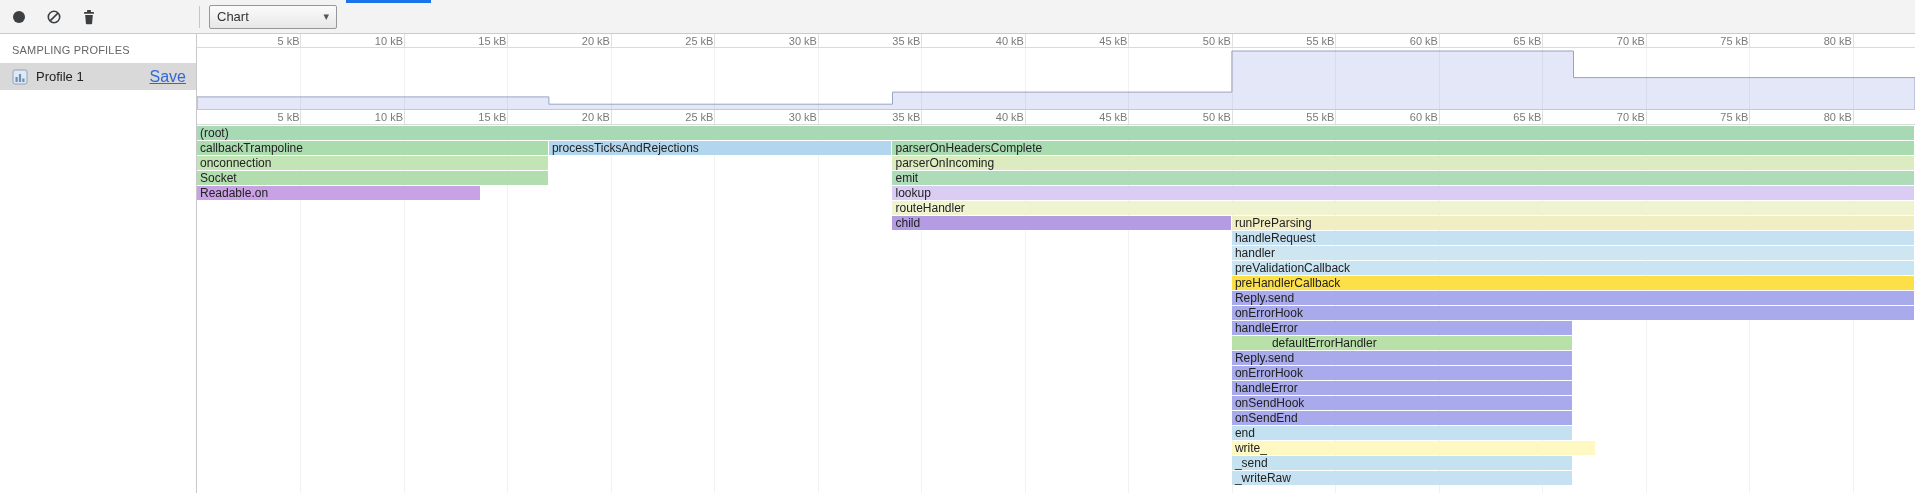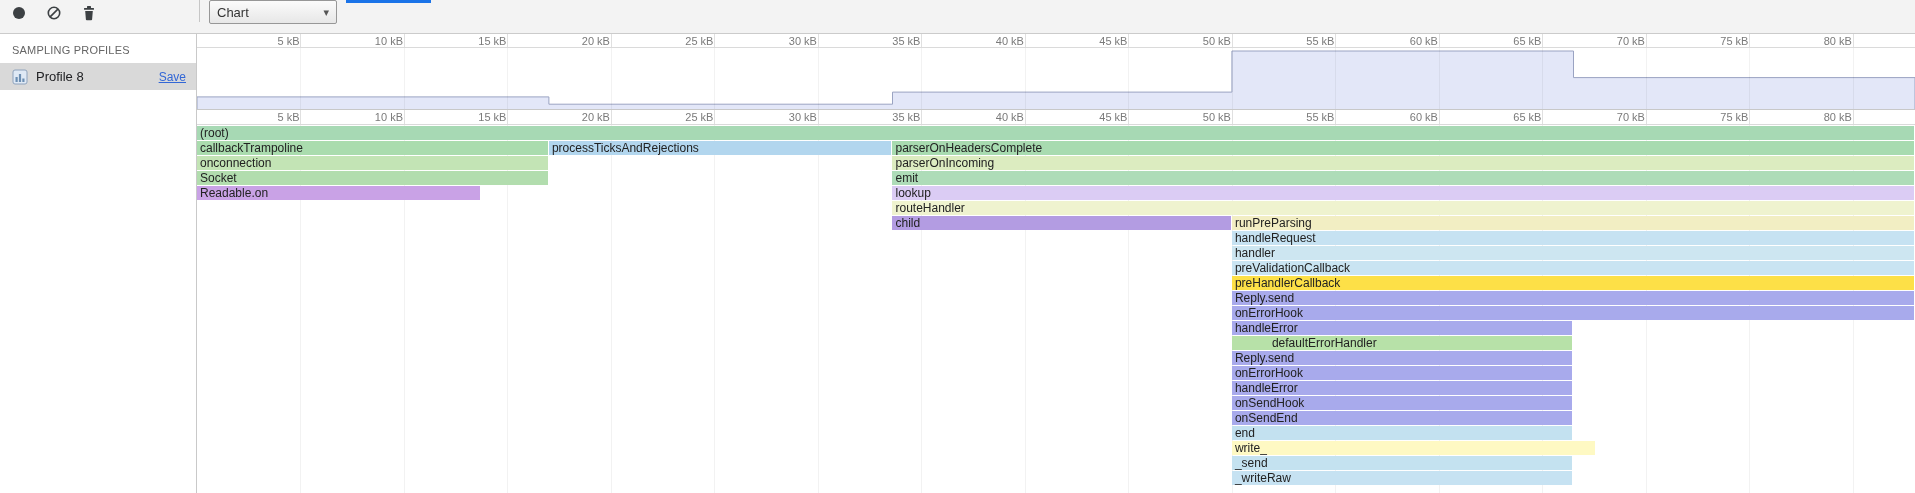--- a/index.html
+++ b/index.html
@@ -3,42 +3,42 @@
 <meta charset="utf-8">
 <style>
   *{box-sizing:border-box}
   html,body{margin:0;padding:0}
   body{width:1915px;height:493px;overflow:hidden;background:#fff;
        font-family:"Liberation Sans",sans-serif;color:#202124}
   .screen{position:relative;width:1915px;height:493px;background:#fff}
 
   
   .toolbar{position:relative;height:34px;background:#f3f3f3;border-bottom:1px solid #cbcbcb;
-           display:flex;align-items:flex-start;padding-left:6px}
+           display:flex;align-items:center;padding-left:6px}
   .tab-indicator{position:absolute;top:0;left:346px;width:85px;height:3px}
   .tb-btn{width:26px;height:26px;border:none;background:transparent;display:flex;
           align-items:center;justify-content:center;padding:0;margin-right:9px;cursor:pointer}
   .rec-dot{width:12px;height:12px;border-radius:50%;background:#3c4043;display:block}
   .tb-sep{width:1px;height:22px;background:#c6c6c6;margin-left:88px;margin-right:9px}
   .select{width:128px;height:24px;border:1px solid #979797;border-radius:2px;
           background:linear-gradient(#fbfbfb,#e7e7e7);display:flex;align-items:center;
           padding:0 7px;font-size:13px;color:#333;cursor:pointer}
   .select .arrow{margin-left:auto;font-size:11px;color:#555}
 
   
   .main{display:flex;height:459px}
   .sidebar{width:197px;border-right:1px solid #c9c9c9;background:#fff;flex:none}
   .sb-header{height:30px;line-height:30px;padding-left:12px;font-size:13px;color:#202124;
              border-bottom:1px solid #d6d6d6}
   .sb-section{padding:10px 12px 7px;font-size:11px;color:#666;letter-spacing:.2px}
   .profile-item{height:27px;display:flex;align-items:center;padding:0 10px 0 12px;
                 font-size:13px;color:#202124;cursor:pointer}
   .profile-item.selected{background:#d9d9d9}
   .p-icon{width:16px;height:16px;margin-right:8px;flex:none;display:block}
-  .p-save{margin-left:auto;color:#3367d6;text-decoration:underline;font-size:12px;cursor:pointer}
+  .p-save{margin-left:auto;color:#3367d6;text-decoration:underline;font-size:16px;cursor:pointer}
 
   
   .chart{flex:1;display:flex;flex-direction:column;background:#fff;min-width:0}
   .ruler{position:relative;border-bottom:1px solid #dadada;background:#fff}
   .ruler-top{height:14px}
   .ruler-bottom{height:15px}
   .tick{position:absolute;top:0;bottom:0;width:0;border-left:1px solid #e0e0e0}
   .tick-label{position:absolute;right:2px;top:1px;font-size:11px;color:#7a7a7a;white-space:nowrap}
   .overview{position:relative;height:62px;border-bottom:1px solid #c8c8c8;overflow:hidden;background:#fff}
   .overview svg{position:absolute;left:0;top:0}
@@ -86,21 +86,21 @@
 
     <div class="sidebar">
       <div class="sb-section">SAMPLING PROFILES</div>
       <div class="profile-item selected">
         <svg class="p-icon" viewBox="0 0 16 16">
           <rect x="1" y="1" width="14" height="14" rx="2" fill="#dfe9f5" stroke="#8fa3bd"></rect>
           <rect x="3.5" y="8" width="2.2" height="5" fill="#6d8fb3"></rect>
           <rect x="6.9" y="5" width="2.2" height="8" fill="#6d8fb3"></rect>
           <rect x="10.3" y="9.5" width="2.2" height="3.5" fill="#6d8fb3"></rect>
         </svg>
-        <span class="p-name">Profile 8</span>
+        <span class="p-name">Profile 1</span>
         <a class="p-save">Save</a>
       </div>
     </div>
 
     <div class="chart">
       <div class="ruler ruler-top">
           <div class="tick" style="left: 103.494px;">
             <span class="tick-label">5 kB</span>
           </div>
           <div class="tick" style="left: 206.988px;">

